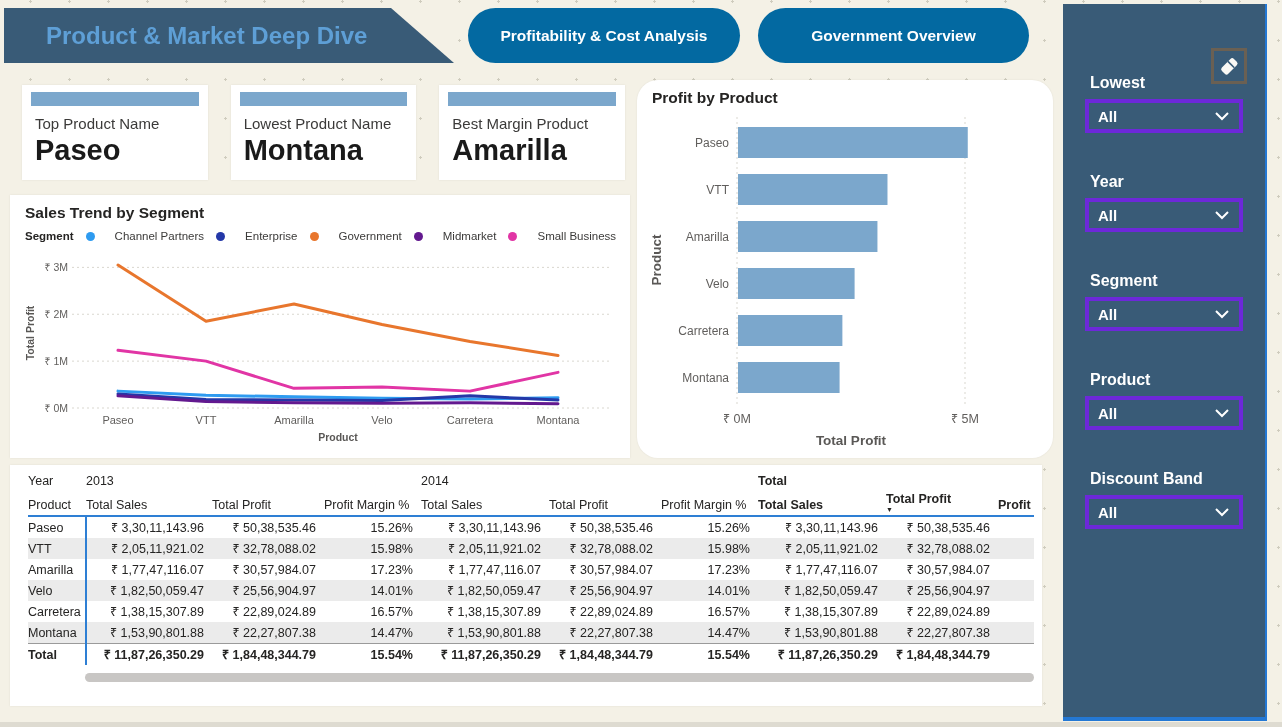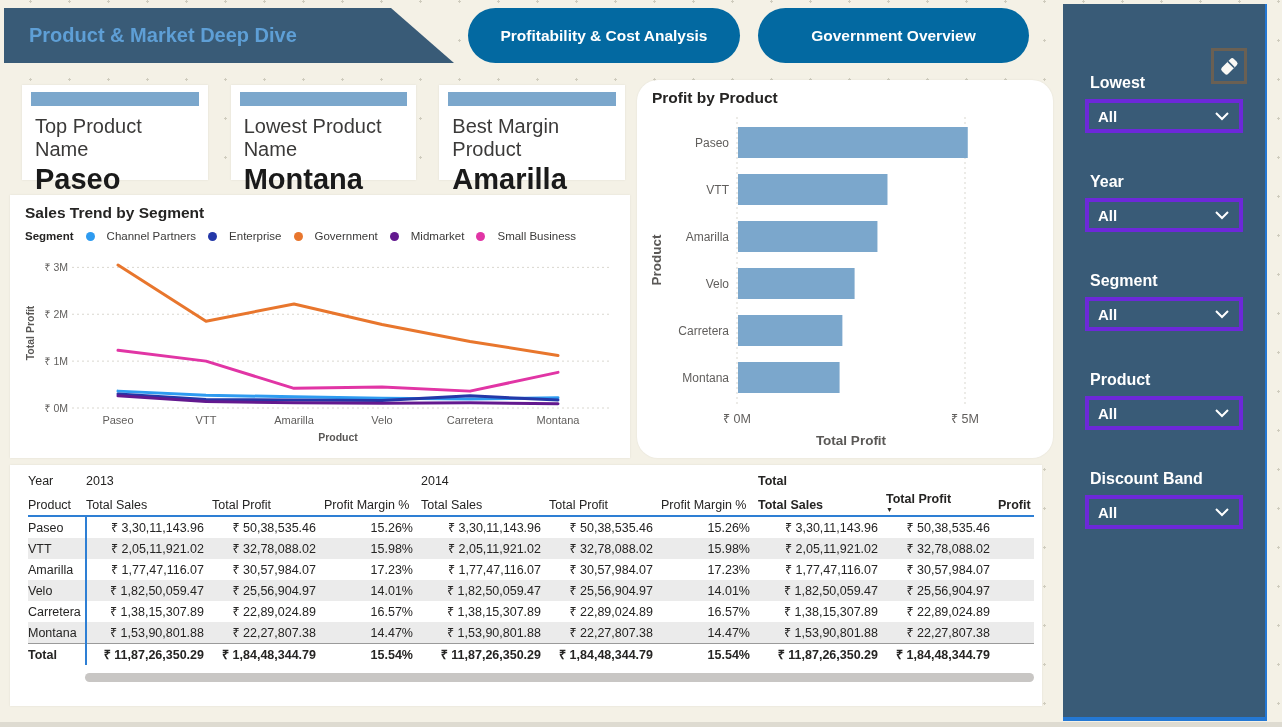--- a/index.html
+++ b/index.html
@@ -15,45 +15,45 @@
   }
   .card { position:absolute; background:#fff; box-shadow:0 0 2px rgba(0,0,0,0.08); }
 
   
   .banner {
     position:absolute; left:4px; top:8px; width:460px; height:55px;
     background:#395B77;
     clip-path: polygon(0 0, 387px 0, 450px 100%, 0 100%);
   }
   .banner h1 {
-    color:#5E9FD6; font-size:20px; font-weight:bold;
-    line-height:55px; padding-left:25px; white-space:nowrap;
+    color:#5E9FD6; font-size:24px; font-weight:bold;
+    line-height:55px; padding-left:42px; white-space:nowrap;
   }
   .nav-btns { position:absolute; top:8px; left:468px; display:flex; gap:18px; }
   .nav-btn {
     height:55px; border:none; border-radius:28px; background:#0369a1;
     color:#fff; font-family:inherit; font-size:15.5px; font-weight:bold;
     padding:0 30px; cursor:pointer; white-space:nowrap;
   }
   .nav-btn:nth-child(1){ width:272px; }
   .nav-btn:nth-child(2){ width:271px; }
 
   
   .kpi-row { position:absolute; left:22px; top:85px; width:603px; display:flex; gap:23px; }
   .kpi { width:186px; height:95px; background:#fff; box-shadow:0 0 2px rgba(0,0,0,0.08); padding:7px 9px; }
   .kpi-strip { height:14px; background:#7BA7CC; margin-bottom:9px; }
-  .kpi-label { font-size:20px; color:#3B3A39; padding-left:4px; }
+  .kpi-label { font-size:15px; color:#3B3A39; padding-left:4px; }
   .kpi-value { font-size:29px; font-weight:bold; color:#1A1A1A; padding-left:4px; margin-top:2px; }
 
   
   .line-card { left:10px; top:195px; width:620px; height:263px; }
   .card-title { font-size:15.5px; font-weight:bold; color:#252423; padding:9px 0 0 15px; }
   .legend { display:flex; align-items:center; gap:12px; padding:8px 0 0 15px; font-size:11.5px; color:#3B3A39; }
   .legend .lg-title { font-weight:bold; color:#252423; }
-  .lg-item { display:flex; align-items:center; gap:12px; }
+  .lg-item { display:flex; align-items:center; gap:20px; }
   .lg-dot { width:9px; height:9px; border-radius:50%; display:inline-block; }
 
   
   .bar-card { left:637px; top:80px; width:416px; height:378px;border-radius:21px; }
 
   
   .sidebar {
     position:absolute; left:1063px; top:4px; width:204px; height:717px;
     background:#395B77; border-right:2px solid #2478D4; border-bottom:4px solid #2478D4;
   }

